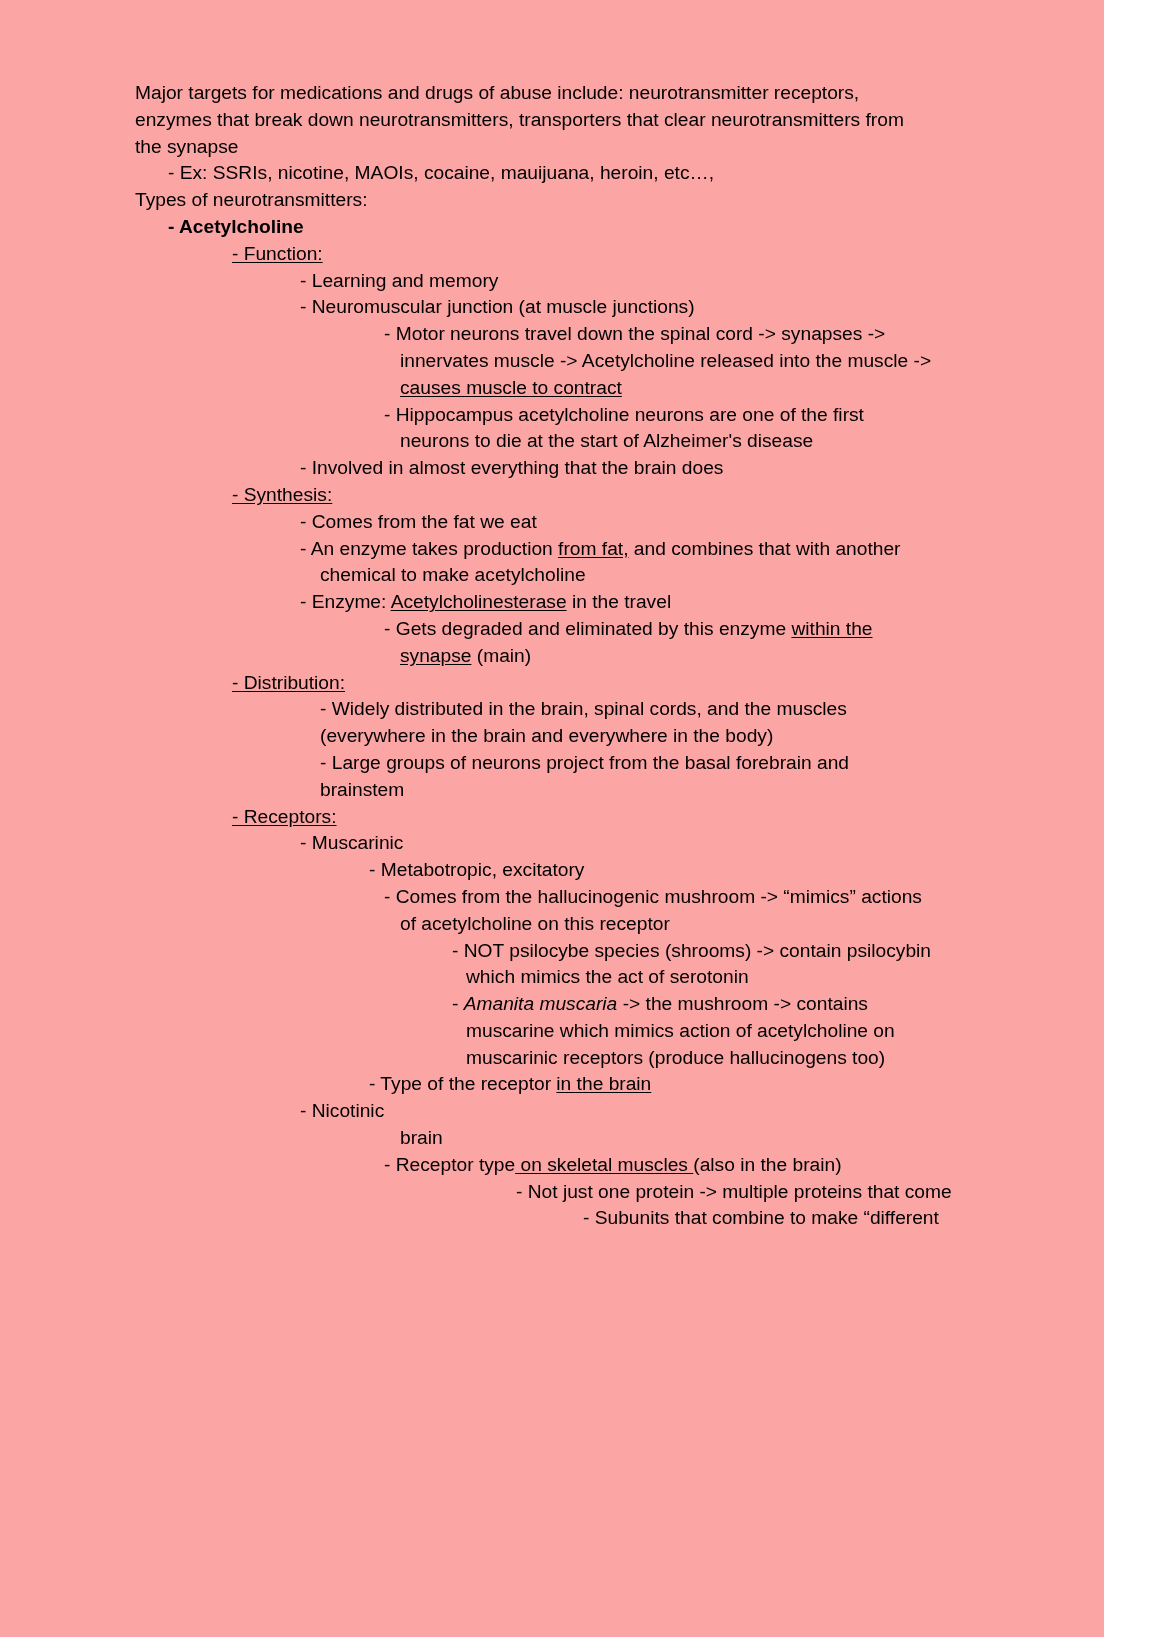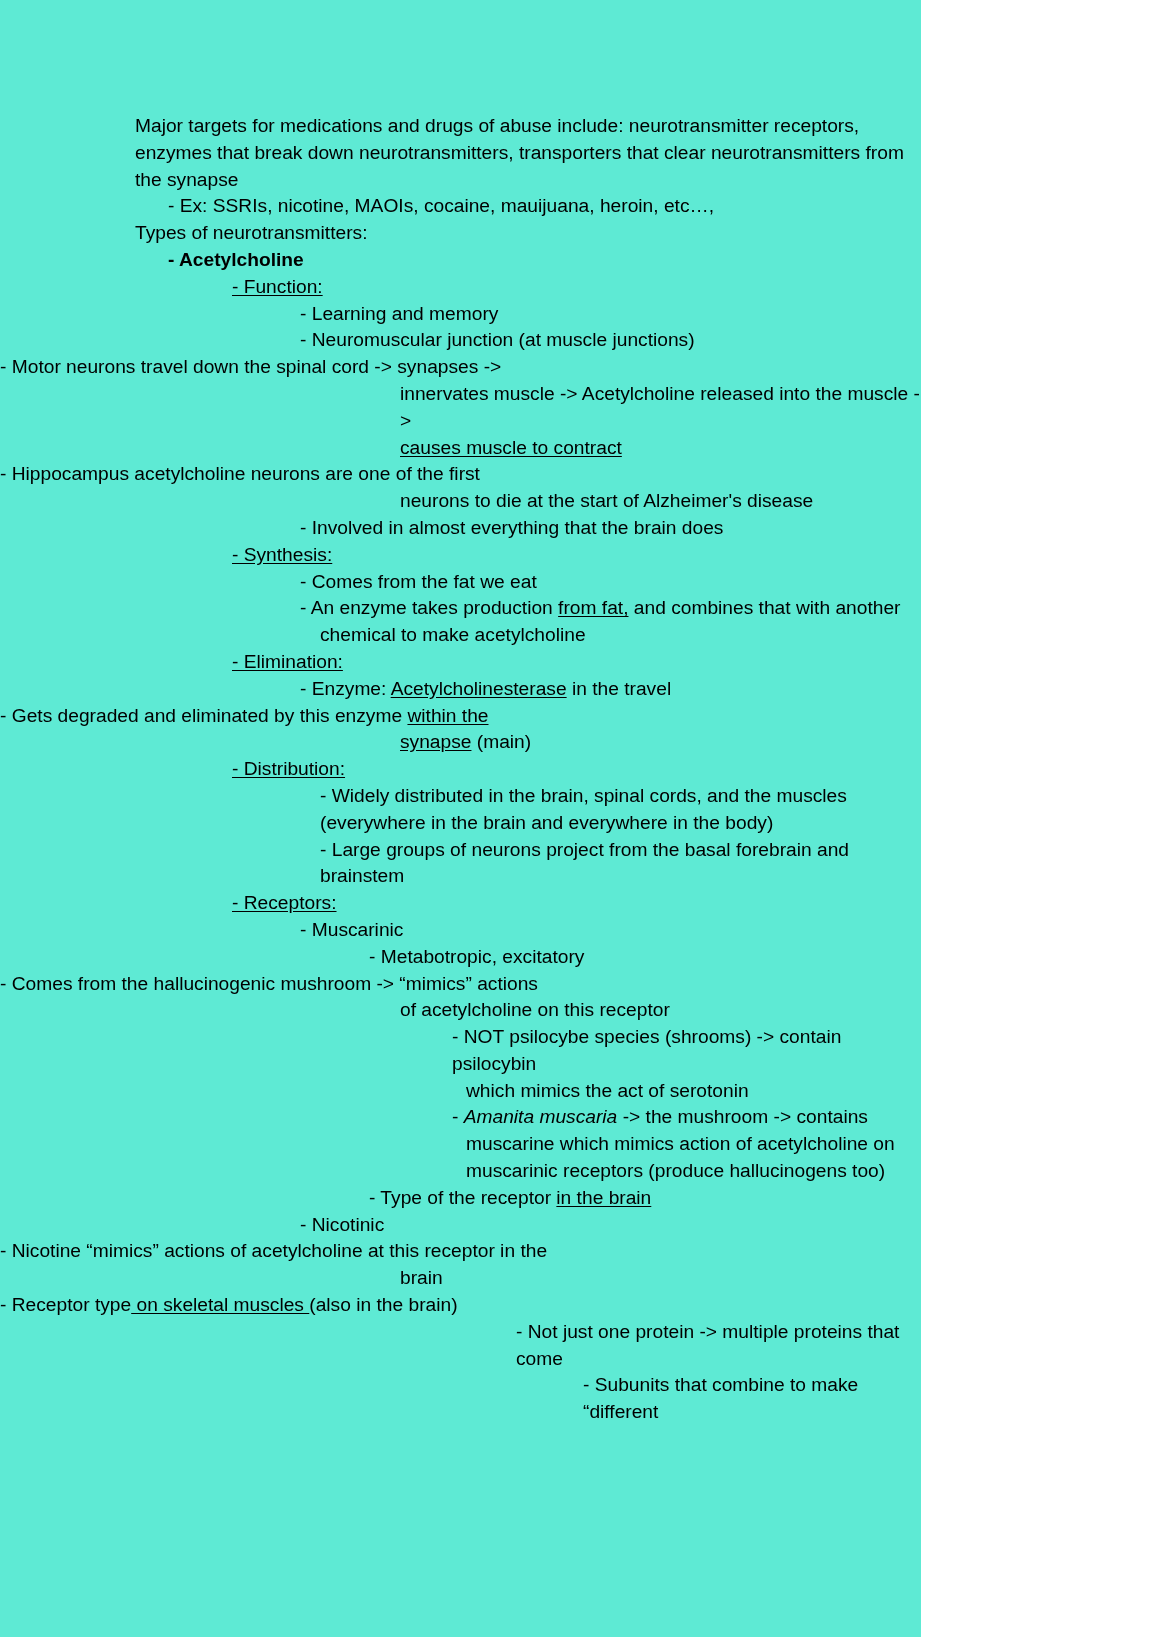--- a/index.html
+++ b/index.html
@@ -6,25 +6,25 @@
     margin: 0;
     padding: 0;
     background: #ffffff;
   }
   body {
     font-family: "Liberation Sans", sans-serif;
     color: #000000;
   }
   .page {
     position: relative;
-    width: 921px;
+    width: 1104px;
     height: 1637px;
-    background: #5eead4;
+    background: #fca5a5;
     box-sizing: border-box;
-    padding: 113px 0 0 0;
+    padding: 80px 0 0 0;
     overflow: hidden;
   }
   .doc {
     font-size: 19.2px;
     line-height: 26.8px;
     color: #000;
   }
   .line {
     white-space: pre-wrap;
     padding: 0;
@@ -40,21 +40,21 @@
   .bold { font-weight: bold; }
   .u { text-decoration: underline; text-underline-offset: 2px; }
   .it { font-style: italic; }
 
   
   .i0  { margin-left: 135px; }
   .i1  { margin-left: 168px; }
   .i2  { margin-left: 232px; }
   .i3  { margin-left: 300px; }
   .i3b { margin-left: 320px; }
-  .i4  { }
+  .i4  { margin-left: 384px; }
   .i4b { margin-left: 400px; }
   .i5  { margin-left: 369px; }
   .i6  { margin-left: 452px; }
   .i6b { margin-left: 466px; }
   .i7  { margin-left: 516px; }
   .i7b { margin-left: 532px; }
   .w-body { max-width: 880px; }
 </style>
 </head>
 <body>
@@ -87,21 +87,20 @@
     <div class="line i4b">neurons to die at the start of Alzheimer's disease</div>
 
     <div class="line i3">- Involved in almost everything that the brain does</div>
 
     <div class="line i2"><span class="u">- Synthesis:</span></div>
 
     <div class="line i3">- Comes from the fat we eat</div>
     <div class="line i3"><span>- An enzyme takes production </span><span class="u">from fat,</span><span> and combines that with another</span></div>
     <div class="line i3b">chemical to make acetylcholine</div>
 
-    <div class="line i2"><span class="u">- Elimination:</span></div>
 
     <div class="line i3"><span>- Enzyme: </span><span class="u">Acetylcholinesterase</span><span> in the travel</span></div>
 
     <div class="line i4"><span>- Gets degraded and eliminated by this enzyme </span><span class="u">within the</span></div>
     <div class="line i4b"><span class="u">synapse</span><span> (main)</span></div>
 
     <div class="line i2"><span class="u">- Distribution:</span></div>
 
     <div class="line i3b">- Widely distributed in the brain, spinal cords, and the muscles</div>
     <div class="line i3b">(everywhere in the brain and everywhere in the body)</div>
@@ -120,21 +119,20 @@
     <div class="line i6b">which mimics the act of serotonin</div>
 
     <div class="line i6"><span>- </span><span class="it">Amanita muscaria</span><span> -&gt; the mushroom -&gt; contains</span></div>
     <div class="line i6b">muscarine which mimics action of acetylcholine on</div>
     <div class="line i6b">muscarinic receptors (produce hallucinogens too)</div>
 
     <div class="line i5"><span>- Type of the receptor </span><span class="u">in the brain</span></div>
 
     <div class="line i3">- Nicotinic</div>
 
-    <div class="line i4">- Nicotine “mimics” actions of acetylcholine at this receptor in the</div>
     <div class="line i4b">brain</div>
 
     <div class="line i4"><span>- Receptor type</span><span class="u"> on skeletal muscles </span><span>(also in the brain)</span></div>
 
     <div class="line i7">- Not just one protein -&gt; multiple proteins that come</div>
 
     <div class="line" style="margin-left:583px">- Subunits that combine to make “different</div>
 
   </div>
 </div>

